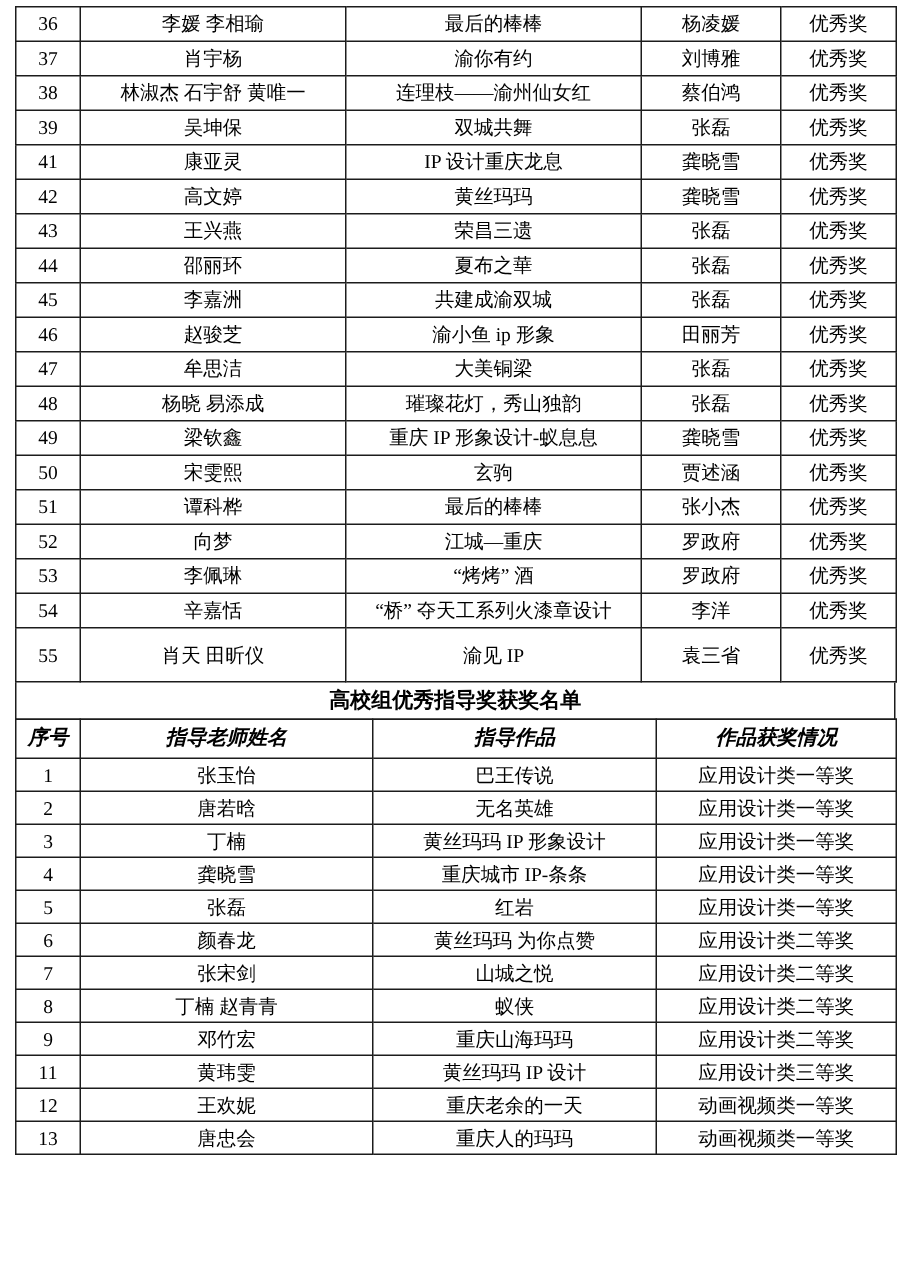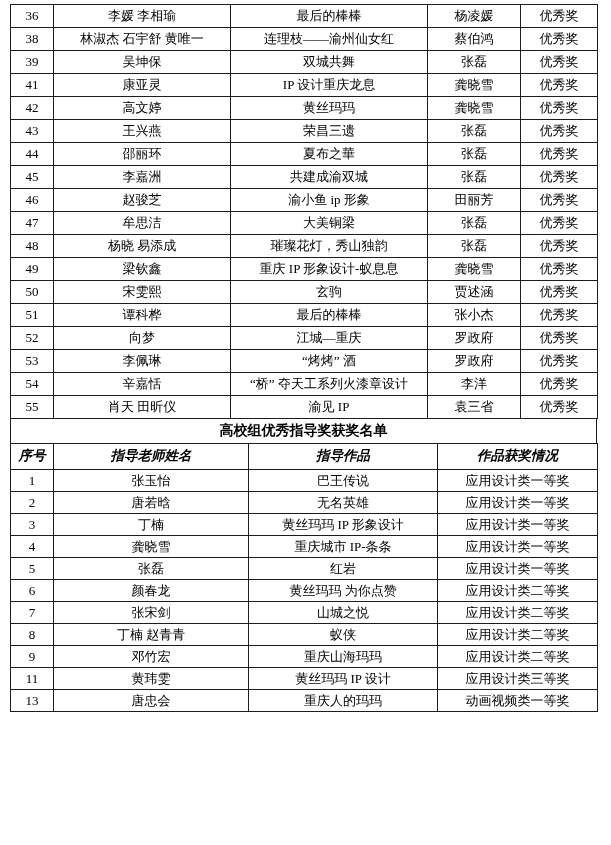--- a/index.html
+++ b/index.html
@@ -72,20 +72,27 @@
       <col style="width:197px">
       <col style="width:93px">
       <col style="width:77px">
     </colgroup>
     <tbody>
         <tr>
           <td>36</td>
           <td>李媛 李相瑜</td>
           <td>最后的棒棒</td>
           <td>杨凌媛</td>
+          <td>优秀奖</td>
+        </tr>
+        <tr>
+          <td>37</td>
+          <td>肖宇杨</td>
+          <td>渝你有约</td>
+          <td>刘博雅</td>
           <td>优秀奖</td>
         </tr>
         <tr>
           <td>38</td>
           <td>林淑杰 石宇舒 黄唯一</td>
           <td>连理枝——渝州仙女红</td>
           <td>蔡伯鸿</td>
           <td>优秀奖</td>
         </tr>
         <tr>
@@ -275,20 +282,26 @@
           <td>重庆山海玛玛</td>
           <td>应用设计类二等奖</td>
         </tr>
         <tr>
           <td>11</td>
           <td>黄玮雯</td>
           <td>黄丝玛玛 IP 设计</td>
           <td>应用设计类三等奖</td>
         </tr>
         <tr>
+          <td>12</td>
+          <td>王欢妮</td>
+          <td>重庆老余的一天</td>
+          <td>动画视频类一等奖</td>
+        </tr>
+        <tr>
           <td>13</td>
           <td>唐忠会</td>
           <td>重庆人的玛玛</td>
           <td>动画视频类一等奖</td>
         </tr>
       </tbody>
   </table>
 
 </div>
 

